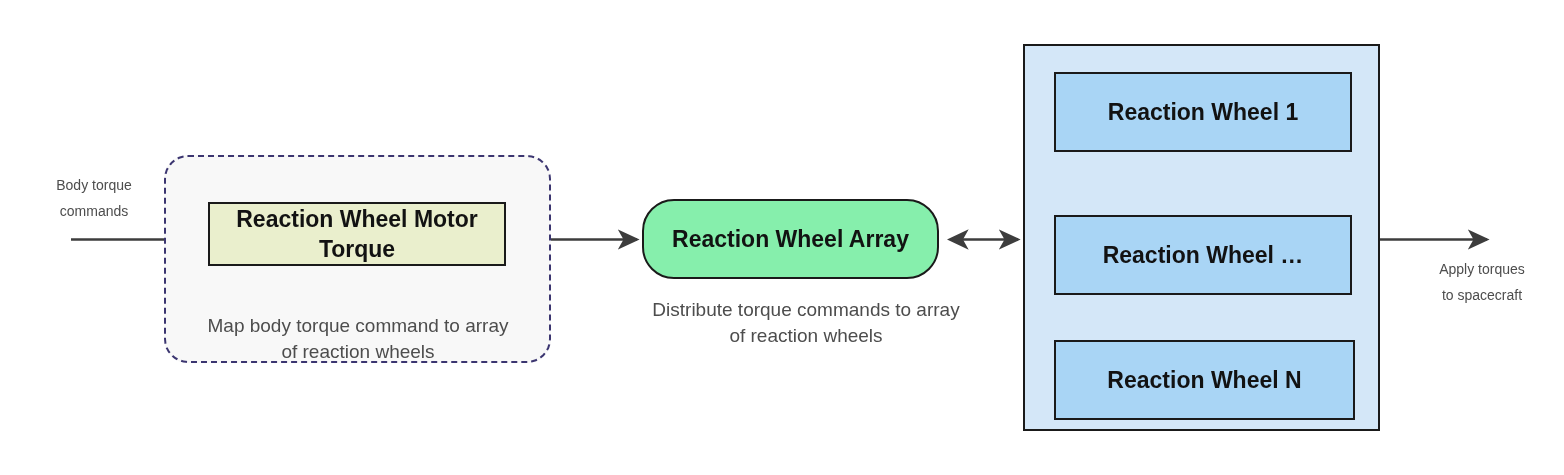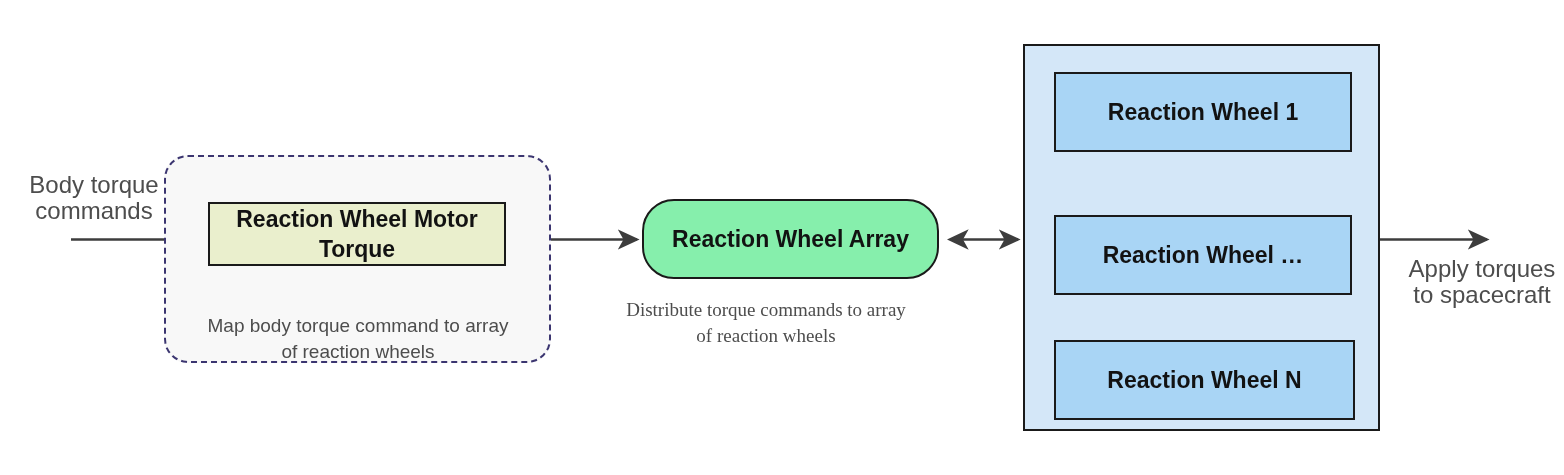--- a/index.html
+++ b/index.html
@@ -15,21 +15,21 @@
     width: 1564px;
     height: 475px;
     background: #ffffff;
     overflow: hidden;
   }
 
   
   .edge-label {
     position: absolute;
     color: #4d4d4d;
-    font-size: 24px;
+    font-size: 14px;
     line-height: 26px;
     text-align: center;
     font-family: "Liberation Sans", sans-serif;
     white-space: pre-line;
   }
 
   
   .block-caption {
     position: absolute;
     color: #4d4d4d;
@@ -118,21 +118,21 @@
   <div class="dashed-container" style="left:164px; top:155px; width:387px; height:208px;"></div>
 
   <div class="block yellow" style="left:208px; top:202px; width:298px; height:64px;">Reaction Wheel Motor
 Torque</div>
 
   <div class="block-caption" style="left:178px; top:297px; width:360px;margin-top:16px;">Map body torque command to array
 of reaction wheels</div>
 
   <div class="block blue" style="left:642px; top:199px; width:297px; height:80px;">Reaction Wheel Array</div>
 
-  <div class="block-caption" style="left:586px; top:297px; width:360px;font-family:Liberation Serif, serif;">Distribute torque commands to array
+  <div class="block-caption" style="left:626px; top:297px; width:360px;">Distribute torque commands to array
 of reaction wheels</div>
 
   <div class="array-container" style="left:1023px; top:44px; width:357px; height:387px;"></div>
 
   <div class="block wheel" style="left:1054px; top:72px; width:298px; height:80px;">Reaction Wheel 1</div>
 
   <div class="block wheel" style="left:1054px; top:196px; width:298px; height:80px;margin-top:19px;">Reaction Wheel …</div>
 
   <div class="block wheel" style="left:1054px; top:340px; width:301px; height:80px;">Reaction Wheel N</div>
 

